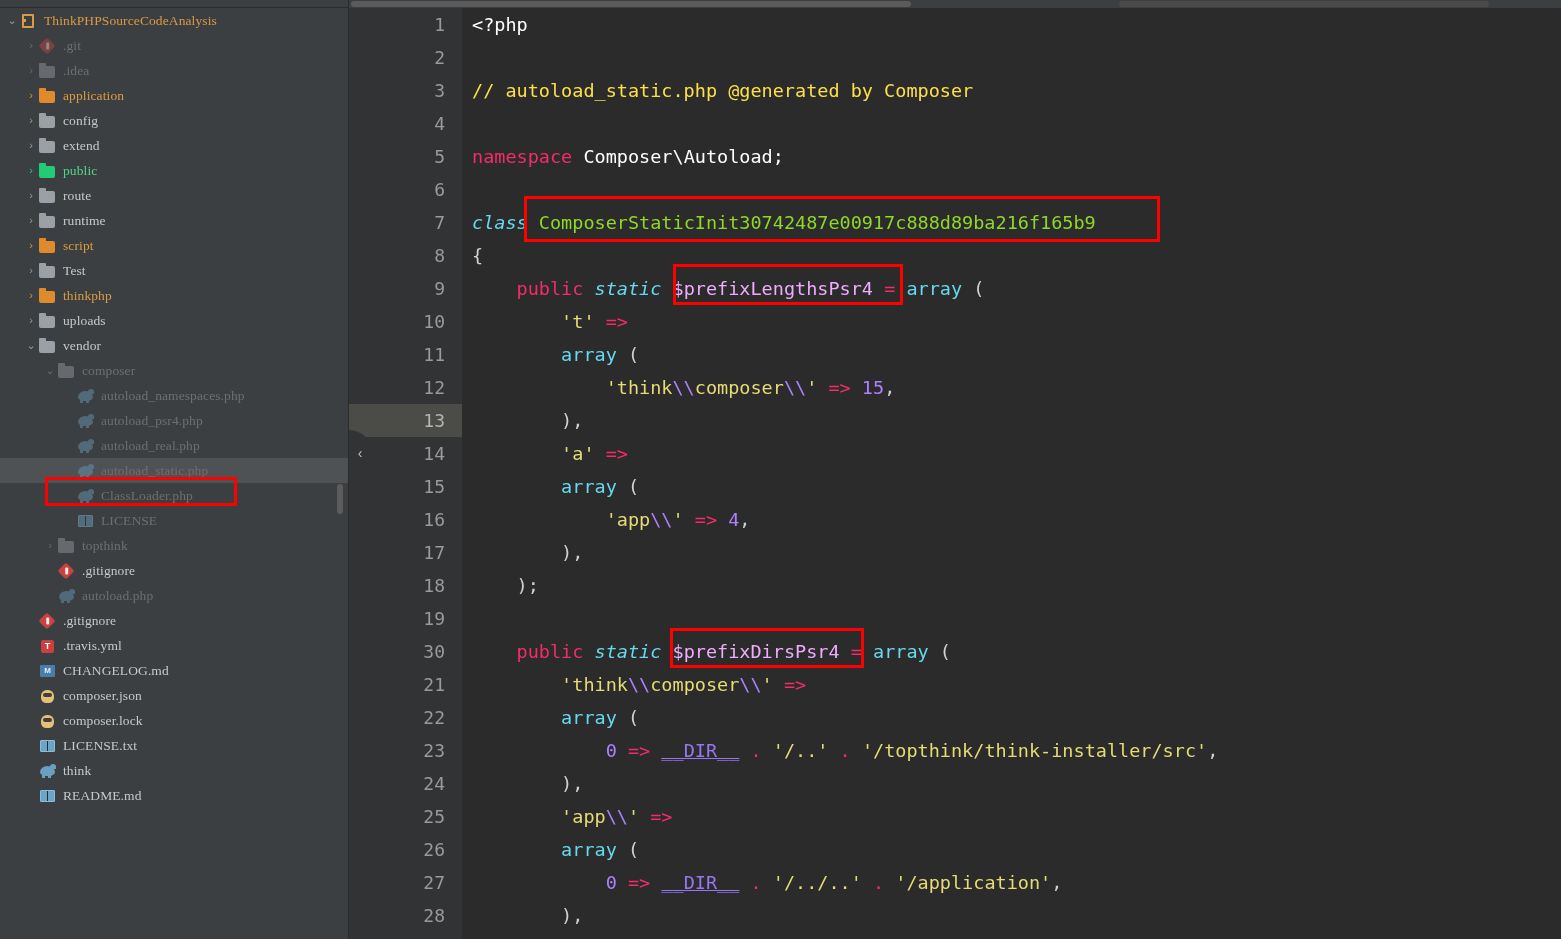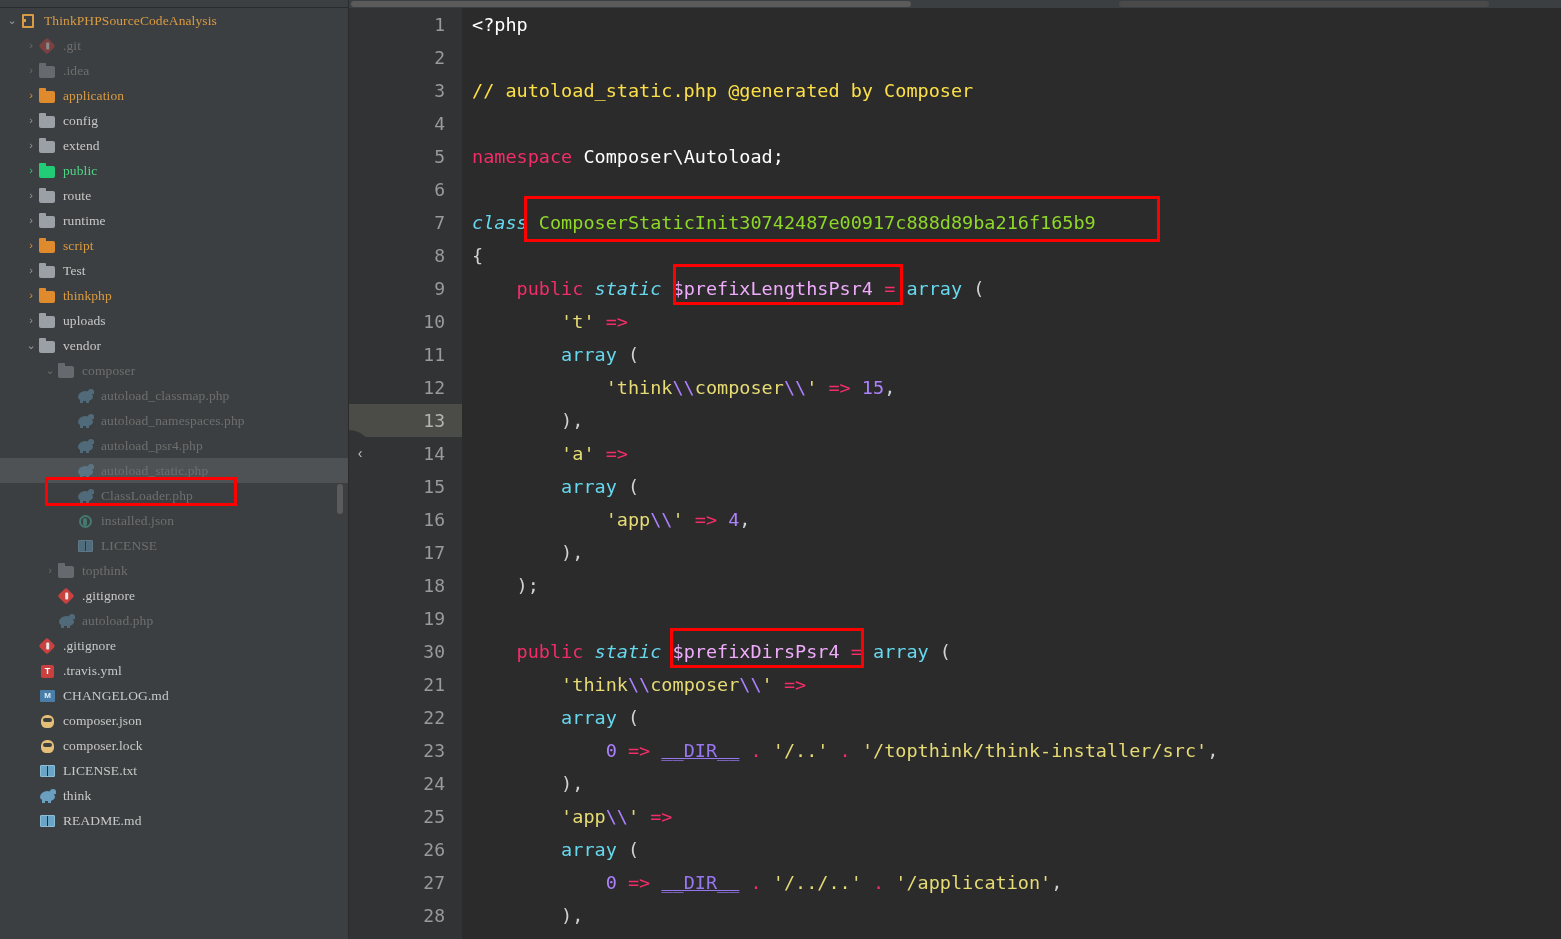--- a/index.html
+++ b/index.html
@@ -425,61 +425,53 @@
             <span class="ic-folder"></span>
           </span>
           <span class="label dimmed">composer</span>
         </div>
         <div class="tree-row dim">
           <span style="display: inline-block; width: 57px;"></span>
           <span class="arrow  spacer">&nbsp;</span>
           <span class="ficon">
             <span class="ic-php"></span>
           </span>
-          <span class="label dimmed">autoload_classmap.php</span>
+          <span class="label dimmed">autoload_namespaces.php</span>
         </div>
         <div class="tree-row dim">
           <span style="display: inline-block; width: 57px;"></span>
           <span class="arrow  spacer">&nbsp;</span>
           <span class="ficon">
             <span class="ic-php"></span>
           </span>
-          <span class="label dimmed">autoload_namespaces.php</span>
+          <span class="label dimmed">autoload_psr4.php</span>
         </div>
         <div class="tree-row dim">
           <span style="display: inline-block; width: 57px;"></span>
           <span class="arrow  spacer">&nbsp;</span>
           <span class="ficon">
             <span class="ic-php"></span>
           </span>
-          <span class="label dimmed">autoload_psr4.php</span>
+          <span class="label dimmed">autoload_real.php</span>
         </div>
         <div class="tree-row selected dim">
           <span style="display: inline-block; width: 57px;"></span>
           <span class="arrow  spacer">&nbsp;</span>
           <span class="ficon">
             <span class="ic-php"></span>
           </span>
           <span class="label dimmed">autoload_static.php</span>
         </div>
         <div class="tree-row dim">
           <span style="display: inline-block; width: 57px;"></span>
           <span class="arrow  spacer">&nbsp;</span>
           <span class="ficon">
             <span class="ic-php"></span>
           </span>
           <span class="label dimmed">ClassLoader.php</span>
-        </div>
-        <div class="tree-row dim">
-          <span style="display: inline-block; width: 57px;"></span>
-          <span class="arrow  spacer">&nbsp;</span>
-          <span class="ficon">
-            <span class="ic-json"></span>
-          </span>
-          <span class="label dimmed">installed.json</span>
         </div>
         <div class="tree-row dim">
           <span style="display: inline-block; width: 57px;"></span>
           <span class="arrow  spacer">&nbsp;</span>
           <span class="ficon">
             <span class="ic-book"></span>
           </span>
           <span class="label dimmed">LICENSE</span>
         </div>
         <div class="tree-row dim">

